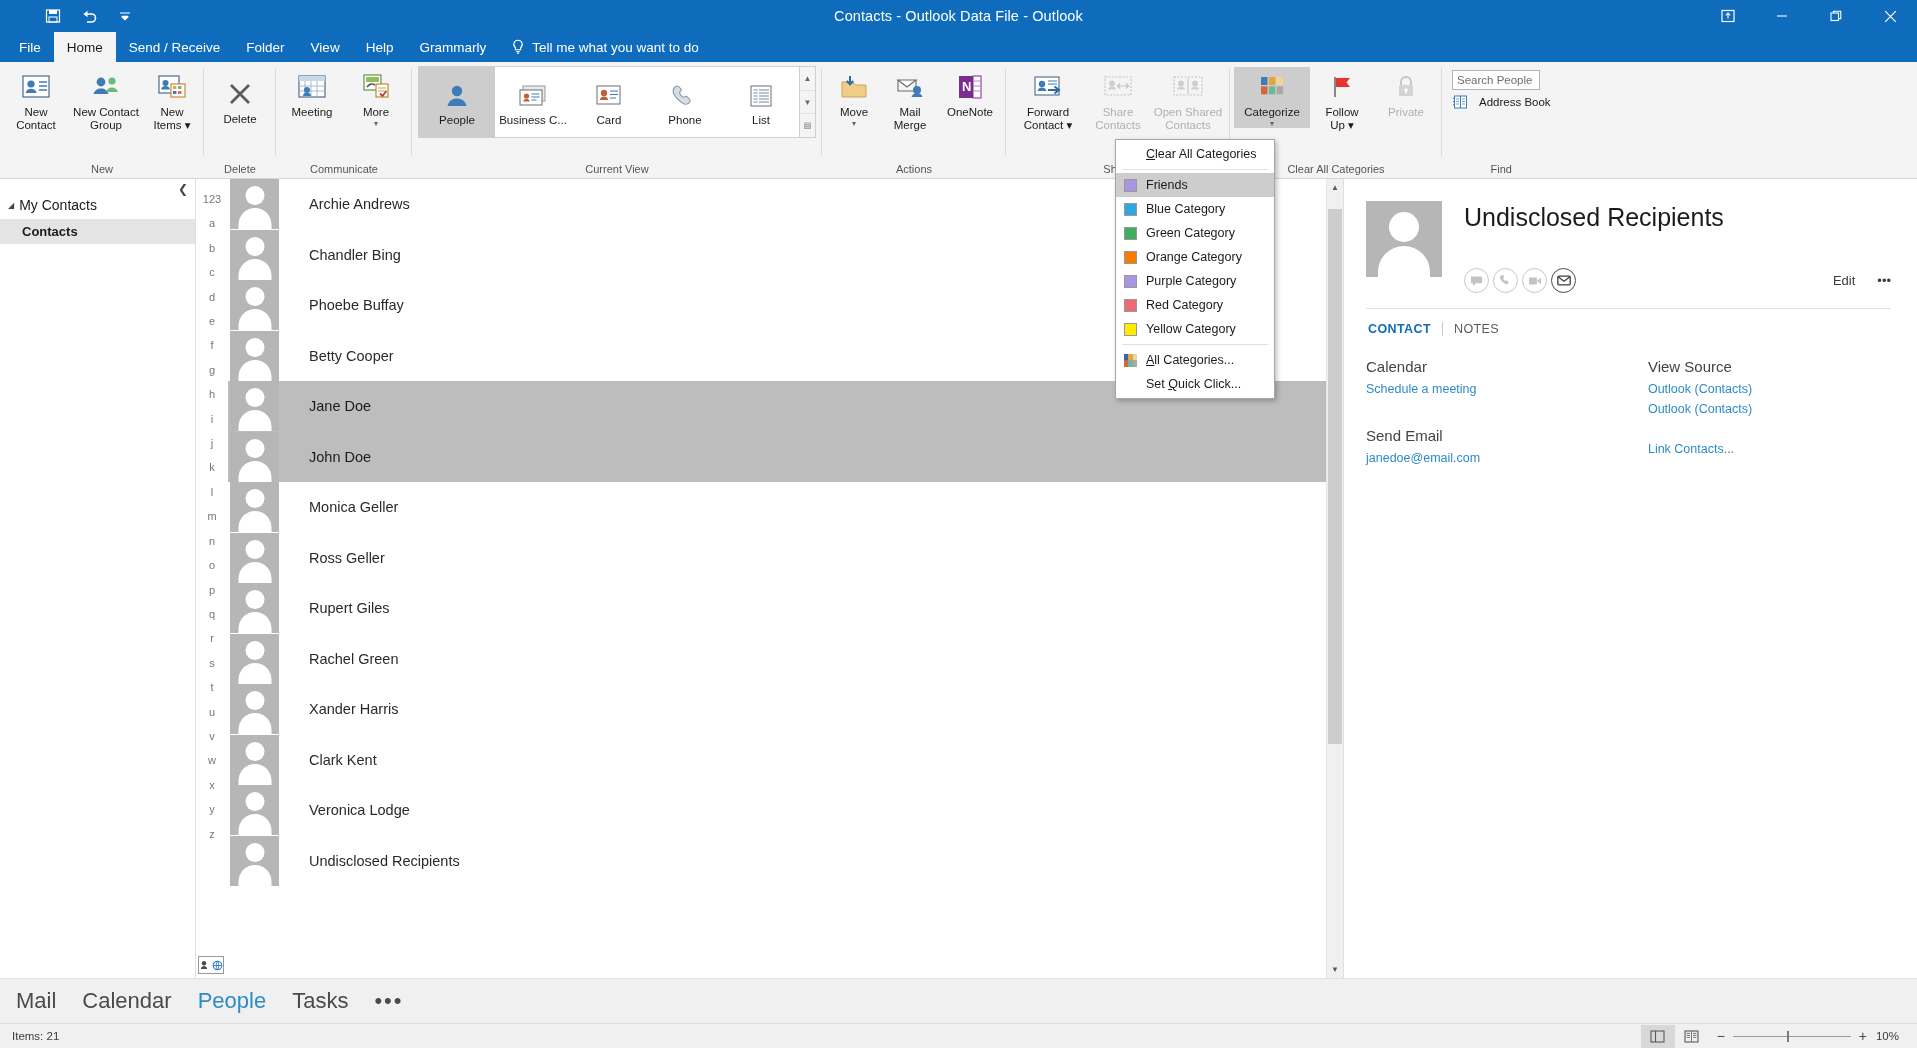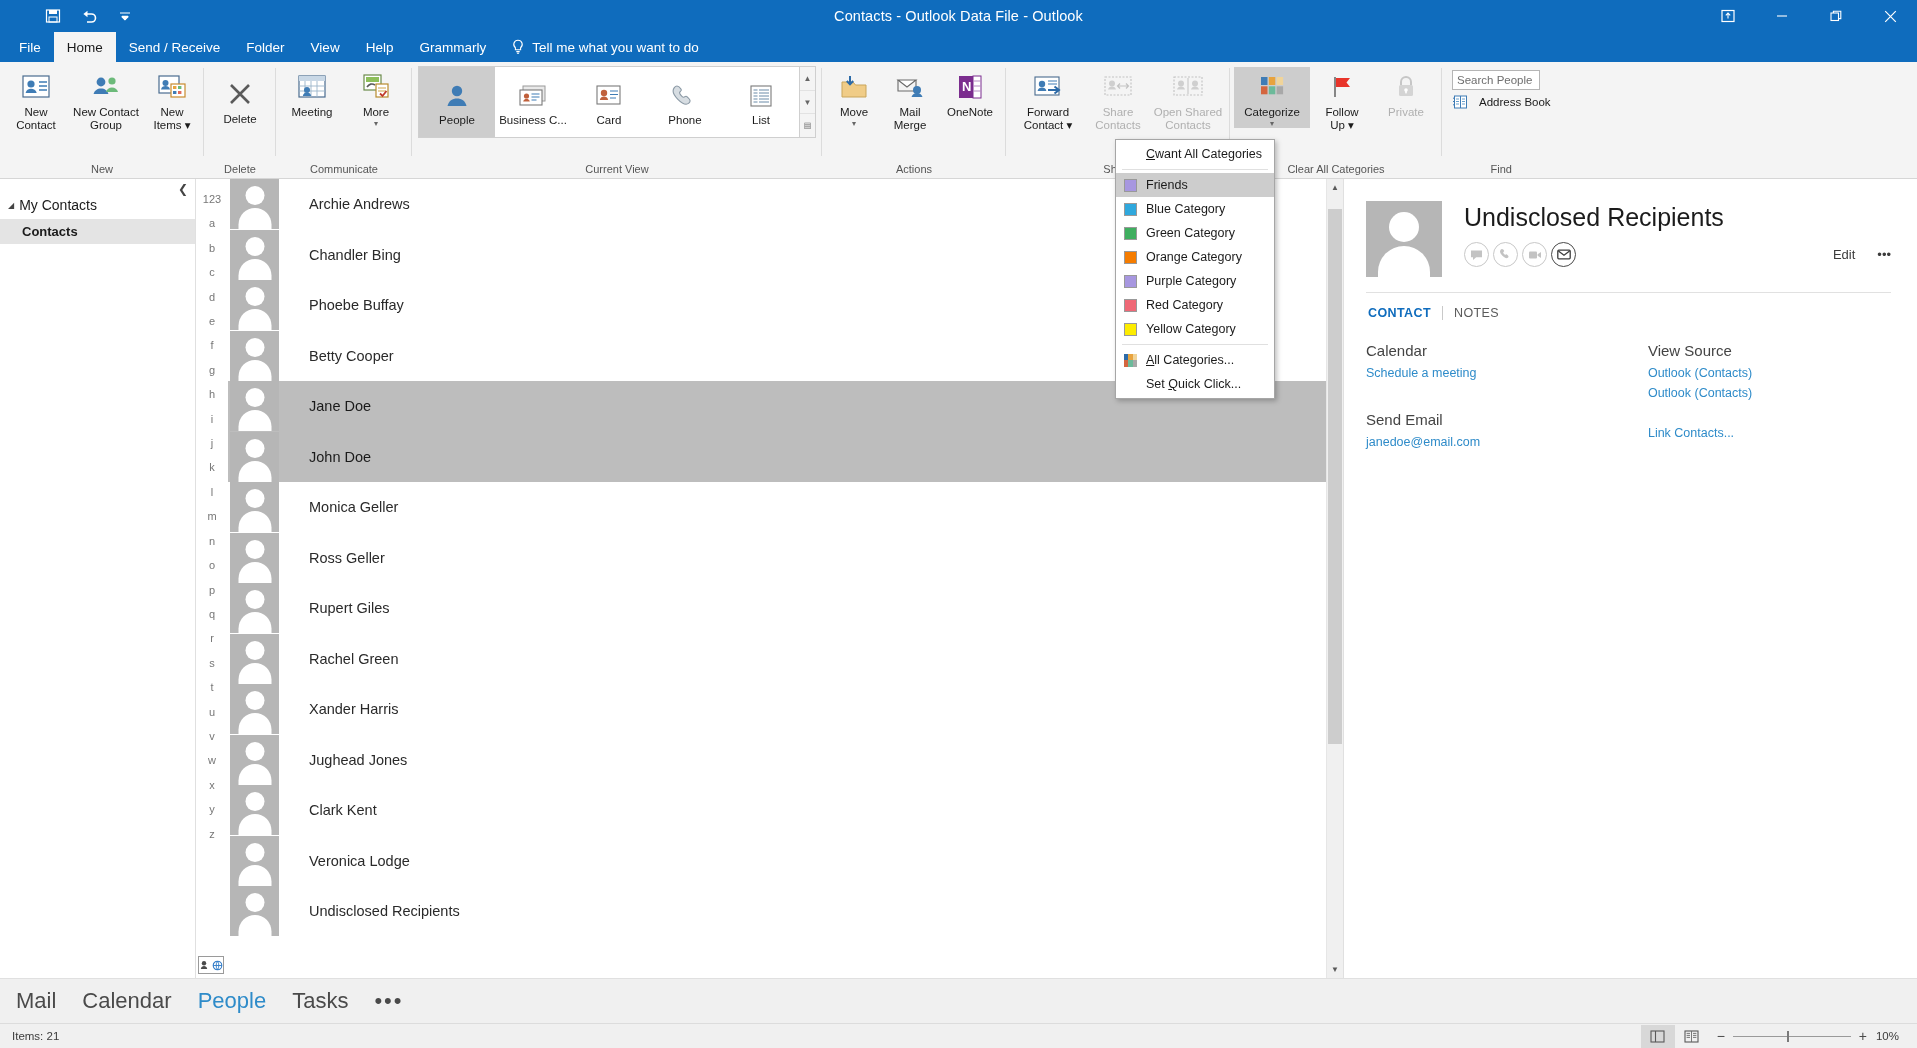--- a/index.html
+++ b/index.html
@@ -232,21 +232,21 @@
     content: ""; position: absolute; left: 50%; top: 11px;
     transform: translateX(-50%); width: 30px; height: 30px;
     border-radius: 50%; background: #fff;
   }
   .rp-photo::after {
     content: ""; position: absolute; left: 50%; top: 45px;
     transform: translateX(-50%); width: 52px; height: 46px;
     border-radius: 26px 26px 0 0; background: #fff;
   }
   .rp-name { font-size: 25px; color: #1b1b1b; font-weight: 400; margin-top: 2px; }
-  .rp-actions { display: flex; align-items: center; gap: 4px; margin-top: 10px; }
+  .rp-actions { display: flex; align-items: center; gap: 4px; margin-top: 36px; }
   .circbtn {
     width: 25px; height: 25px; border-radius: 50%; border: 1.5px solid #c8c8c8;
     display: flex; align-items: center; justify-content: center;
     color: #c3c3c3; font-size: 12px; cursor: pointer; flex: none;
   }
   .circbtn.on { border-color: #4a4a4a; color: #3c3c3c; }
   .rp-edit {
     margin-left: auto; display: flex; align-items: center; gap: 22px;
     font-size: 13px; color: #3c3c3c;
   }
@@ -659,21 +659,21 @@
         <span>Address Book</span>
       </div>
     </div>
     <div class="rlabel">Find</div>
   </div>
 </div>
 
 <div class="catmenu">
   <div class="catitem">
     <span class="swatch blank"></span>
-    <span><span class="u">C</span><span>want All Categories</span></span>
+    <span><span class="u">C</span><span>lear All Categories</span></span>
   </div>
   <div class="catsep"></div>
   <div class="catitem hl">
     <span class="swatch" style="background:#a797e0"></span>
     <span>Friends</span>
   </div>
   <div class="catitem">
     <span class="swatch" style="background:#2fa8dd"></span>
     <span>Blue Category</span>
   </div>
@@ -810,24 +810,20 @@
         <div class="crow">
           <div class="avatar"></div>
           <div class="cname">Rachel Green</div>
         </div>
         <div class="crow">
           <div class="avatar"></div>
           <div class="cname">Xander Harris</div>
         </div>
         <div class="crow">
           <div class="avatar"></div>
-          <div class="cname">Jughead Jones</div>
-        </div>
-        <div class="crow">
-          <div class="avatar"></div>
           <div class="cname">Clark Kent</div>
         </div>
         <div class="crow">
           <div class="avatar"></div>
           <div class="cname">Veronica Lodge</div>
         </div>
         <div class="crow">
           <div class="avatar"></div>
           <div class="cname">Undisclosed Recipients</div>
         </div>

